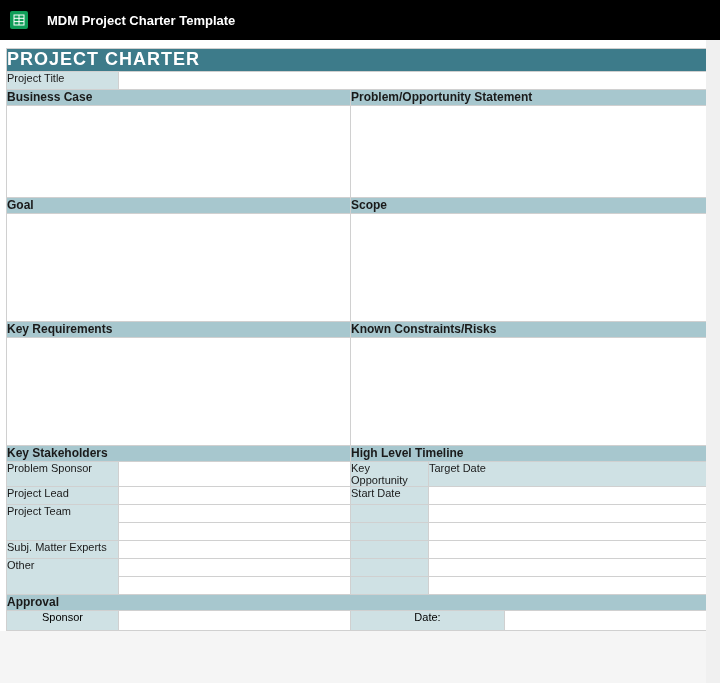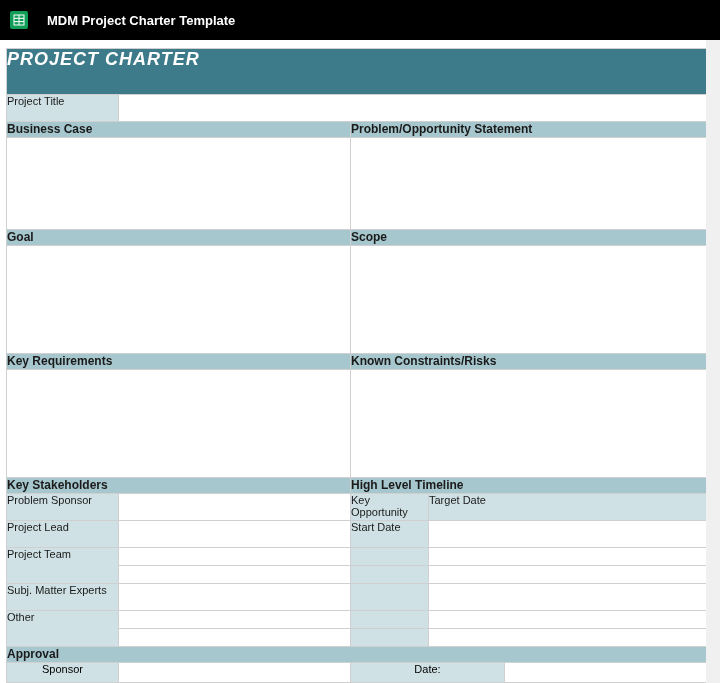--- a/index.html
+++ b/index.html
@@ -48,38 +48,37 @@
     vertical-align: top;
     padding: 0;
     overflow: hidden;
   }
   .banner {
     background: #3d7b8a;
     color: #fff;
     font-weight: bold;
     font-size: 18px;
     letter-spacing: 1px;
-    font-style: italic;
     padding: 6px 8px;
-    height: 46px;
+    height: 23px;
   }
   .hdr-teal {
     background: #a7c7ce;
     color: #1a1a1a;
     font-weight: bold;
     font-size: 12px;
     padding: 3px 5px;
     height: 16px;
   }
   .hdr-lt {
     background: #cfe1e4;
     color: #1a1a1a;
     font-size: 11px;
     padding: 3px 5px;
-    height: 27px;
+    height: 18px;
   }
   .cell-white {
     background: #fff;
     padding: 3px 5px;
     height: 18px;
   }
   .cell-lt {
     background: #cfe1e4;
     padding: 3px 5px;
     height: 18px;

